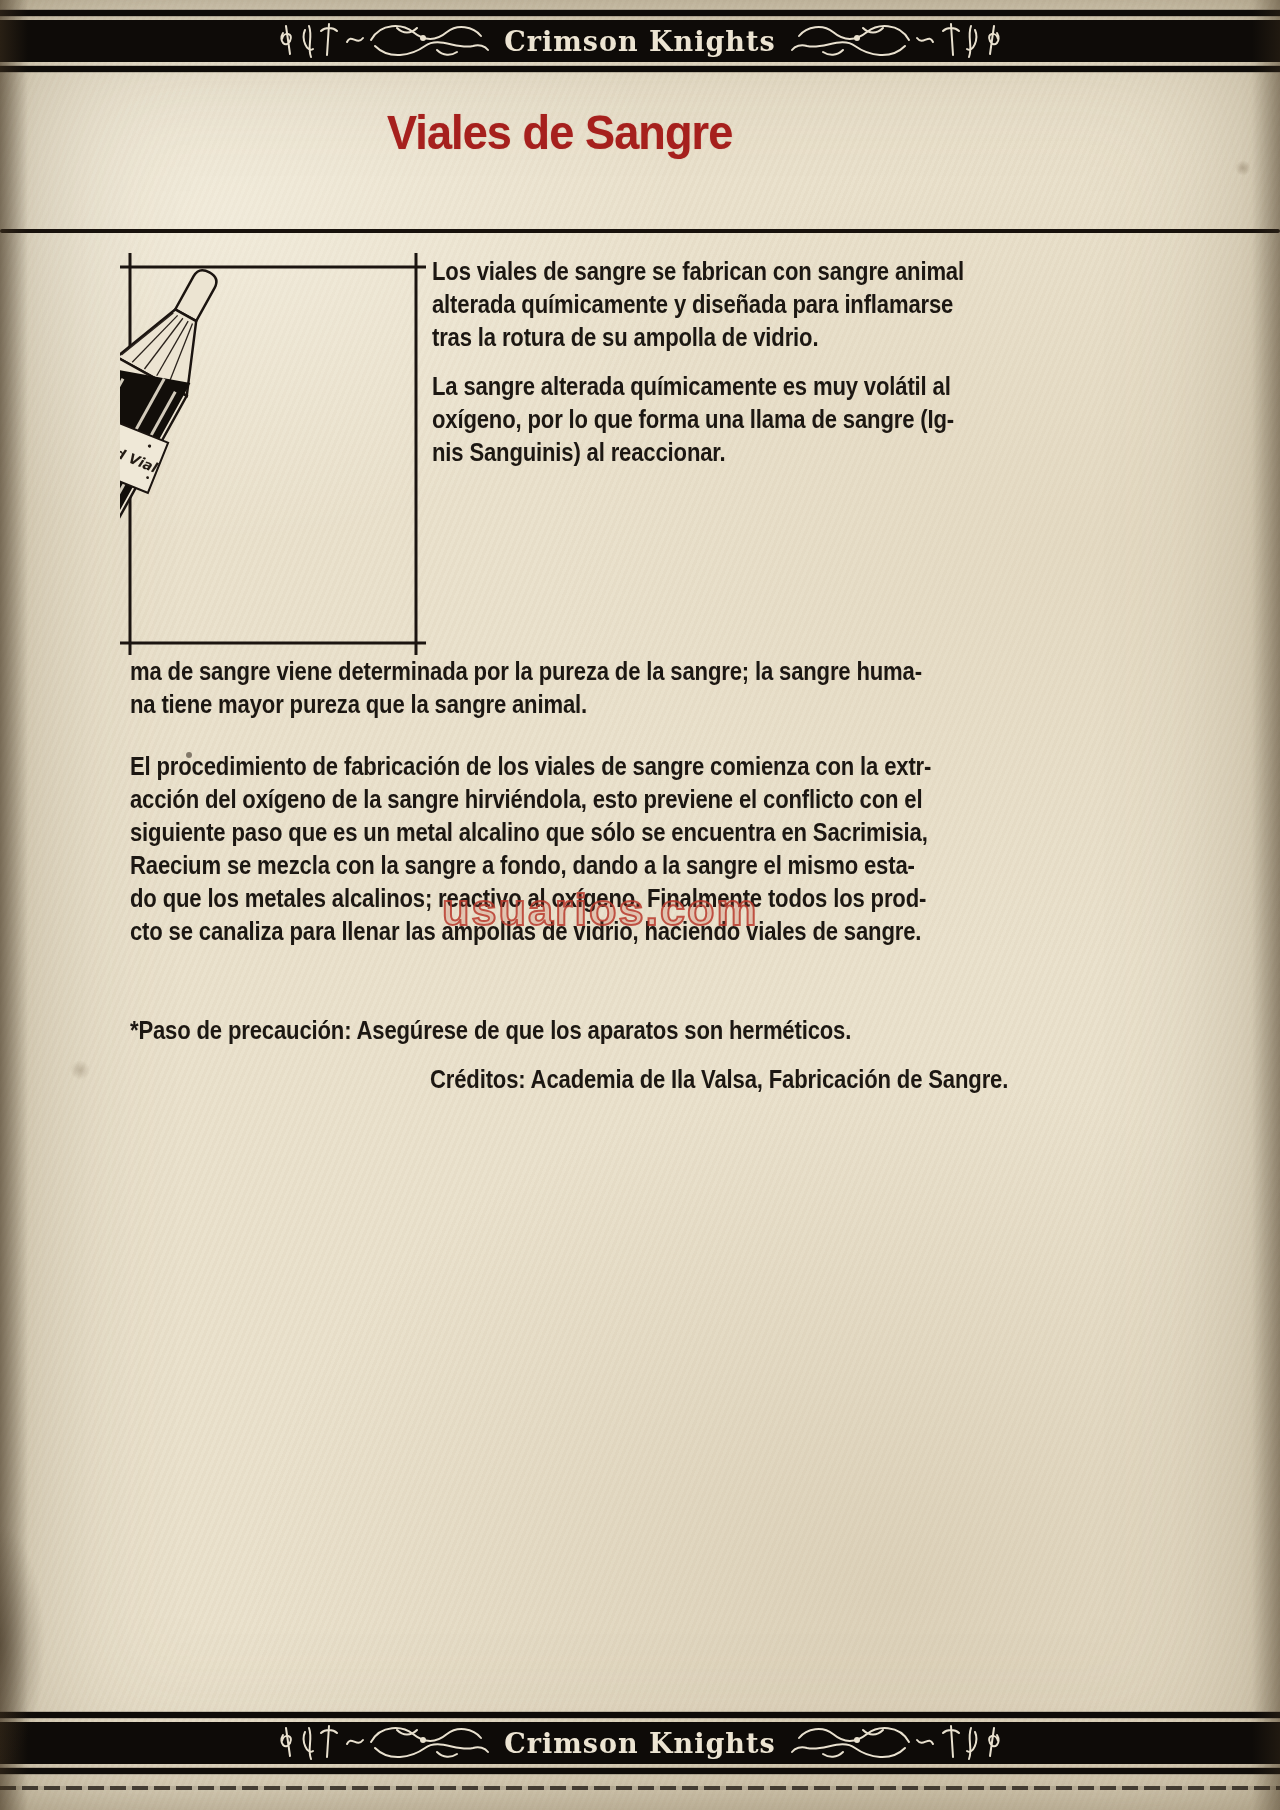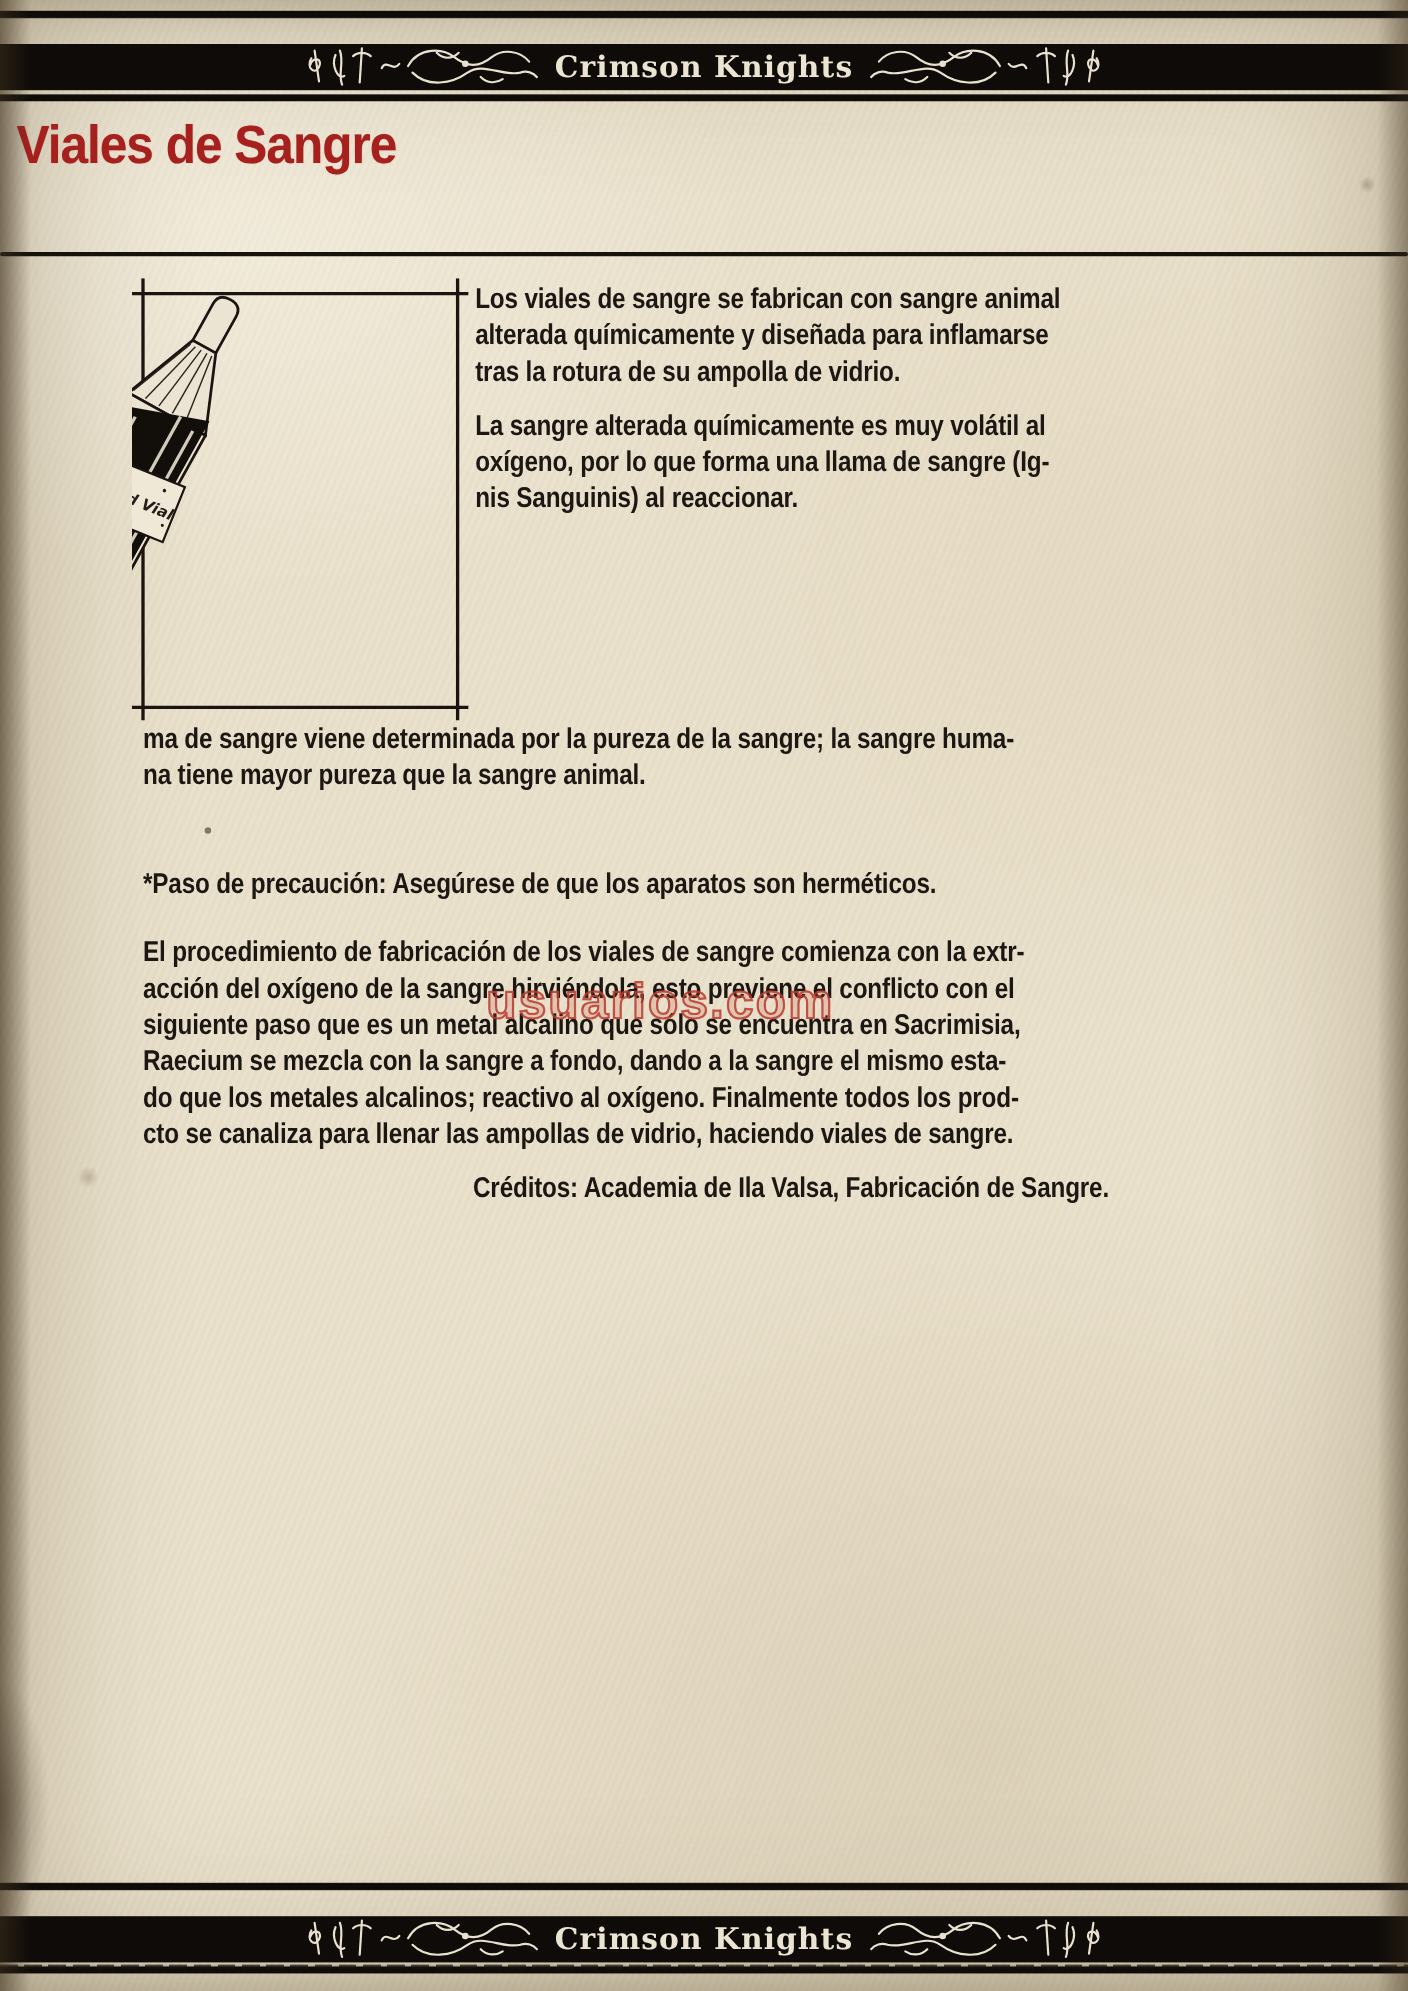--- a/index.html
+++ b/index.html
@@ -20,32 +20,32 @@
   .edge.right{right:0;background:linear-gradient(to left, rgba(62,48,30,.38), rgba(62,48,30,0));}
   .corner-smudge{position:absolute;left:0;bottom:30px;width:90px;height:300px;z-index:8;pointer-events:none;
     background:radial-gradient(ellipse 60px 160px at 0% 55%, rgba(55,42,26,.42), transparent 75%);}
   .speck{position:absolute;border-radius:50%;pointer-events:none;}
 
   
   .banner{position:absolute;left:0;right:0;z-index:6;}
   .banner .rule{height:6px;background:#0e0b08;box-shadow:0 0 1px #0e0b08;}
   .banner .gap{height:4px;}
   .banner .bar{
-    height:42px;background:#0e0b08;display:flex;align-items:center;justify-content:center;gap:14px;margin-top:20px;
+    height:42px;background:#0e0b08;display:flex;align-items:center;justify-content:center;gap:14px;
   }
   .banner-text{
     font-family:"DejaVu Serif", serif;font-weight:bold;font-size:27px;line-height:1;
     color:#ece4d2;letter-spacing:1px;white-space:nowrap;
   }
   .flourish{display:block;}
   .flourish.flip{transform:scaleX(-1);}
 
   
   .title{
-    position:absolute;top:104px;left:0;width:1120px;margin:0;z-index:3;
+    position:absolute;top:104px;left:0;width:1120px;margin:0;text-align:center;z-index:3;
   }
   .title .condense-title{
     display:inline-block;transform:scaleX(.92);transform-origin:50% 50%;
     font-weight:bold;font-size:49px;letter-spacing:-1px;color:#a6201d;
     text-shadow:0 0 1px rgba(166,32,29,.4);
   }
   .title-divider{
     position:absolute;top:229px;left:0;width:1280px;height:4px;background:#17110c;z-index:3;
     border-radius:2px;
   }
@@ -184,27 +184,27 @@
 alterada químicamente y diseñada para inflamarse
 tras la rotura de su ampolla de vidrio.</span></p>
         <p class="para"><span class="condense">La sangre alterada químicamente es muy volátil al
 oxígeno, por lo que forma una llama de sangre (Ig-
 nis Sanguinis) al reaccionar.</span></p>
       </div>
     </div>
 
     <p class="para p3-cont"><span class="condense">ma de sangre viene determinada por la pureza de la sangre; la sangre huma-
 na tiene mayor pureza que la sangre animal.</span></p>
-    <p class="para precaution"><span class="condense">*Paso de precaución: Asegúrese de que los aparatos son herméticos.</span></p>
     <p class="para p4"><span class="condense">El procedimiento de fabricación de los viales de sangre comienza con la extr-
 acción del oxígeno de la sangre hirviéndola, esto previene el conflicto con el
 siguiente paso que es un metal alcalino que sólo se encuentra en Sacrimisia,
 Raecium se mezcla con la sangre a fondo, dando a la sangre el mismo esta-
 do que los metales alcalinos; reactivo al oxígeno. Finalmente todos los prod-
 cto se canaliza para llenar las ampollas de vidrio, haciendo viales de sangre.</span></p>
+    <p class="para precaution"><span class="condense">*Paso de precaución: Asegúrese de que los aparatos son herméticos.</span></p>
     <p class="para credits"><span class="condense">Créditos: Academia de Ila Valsa, Fabricación de Sangre.</span></p>
   </main>
 
   <div class="watermark">usuarios.com</div>
 
   <footer class="banner" style="top:1712px;">
     <div class="rule"></div>
     <div class="gap"></div>
     <div class="bar">
       <svg class="flourish" width="215" height="44" viewBox="0 0 215 44">

